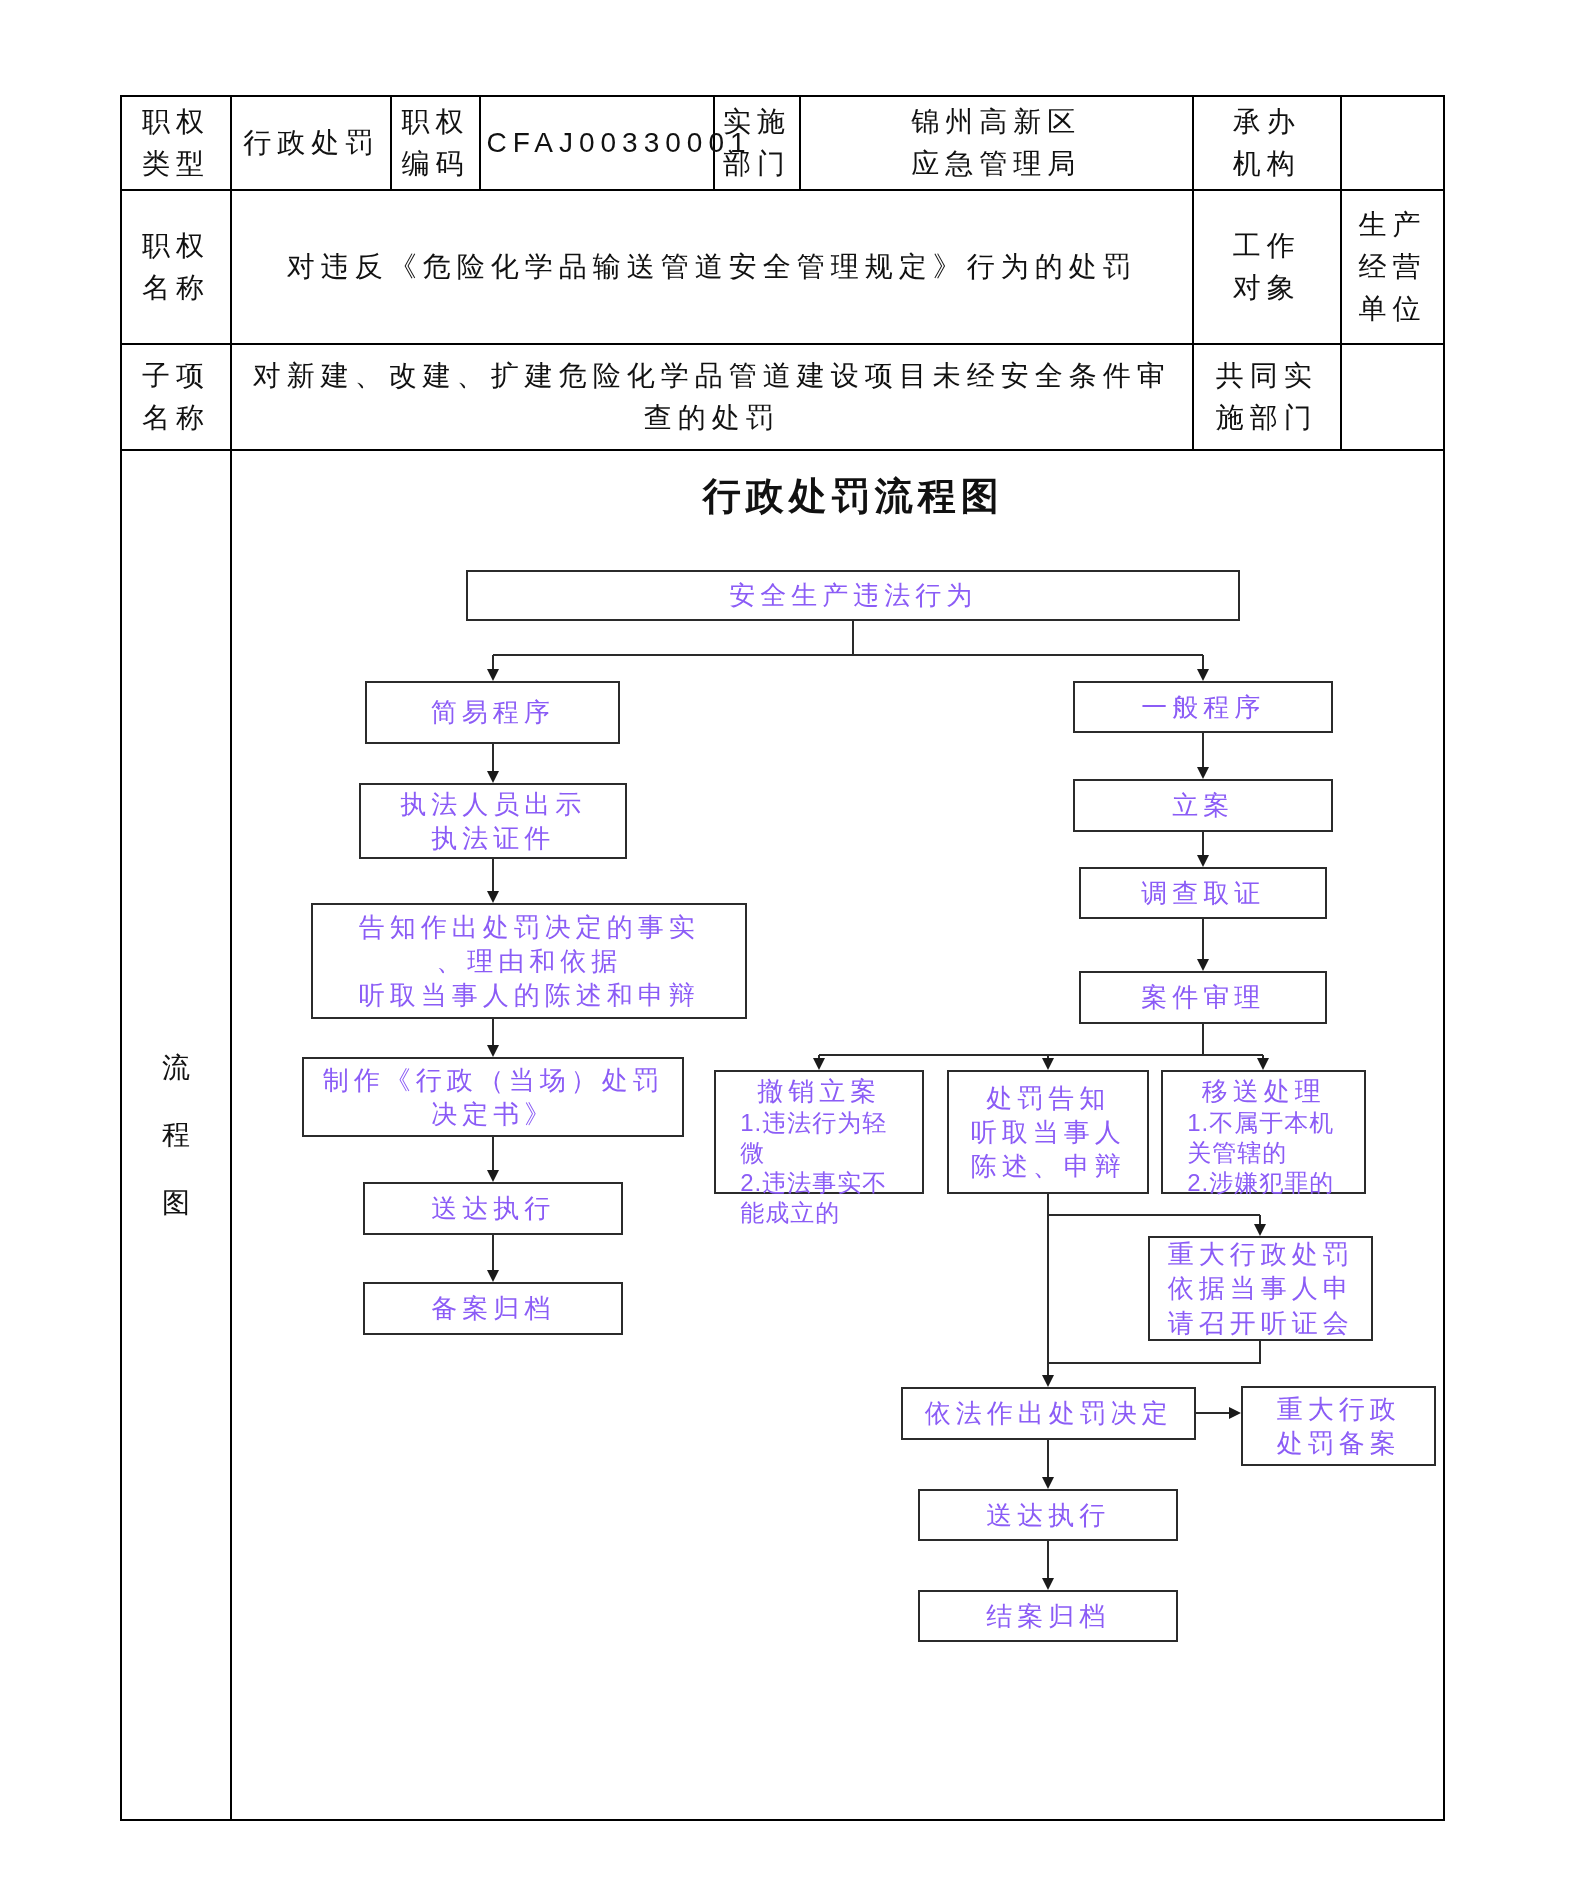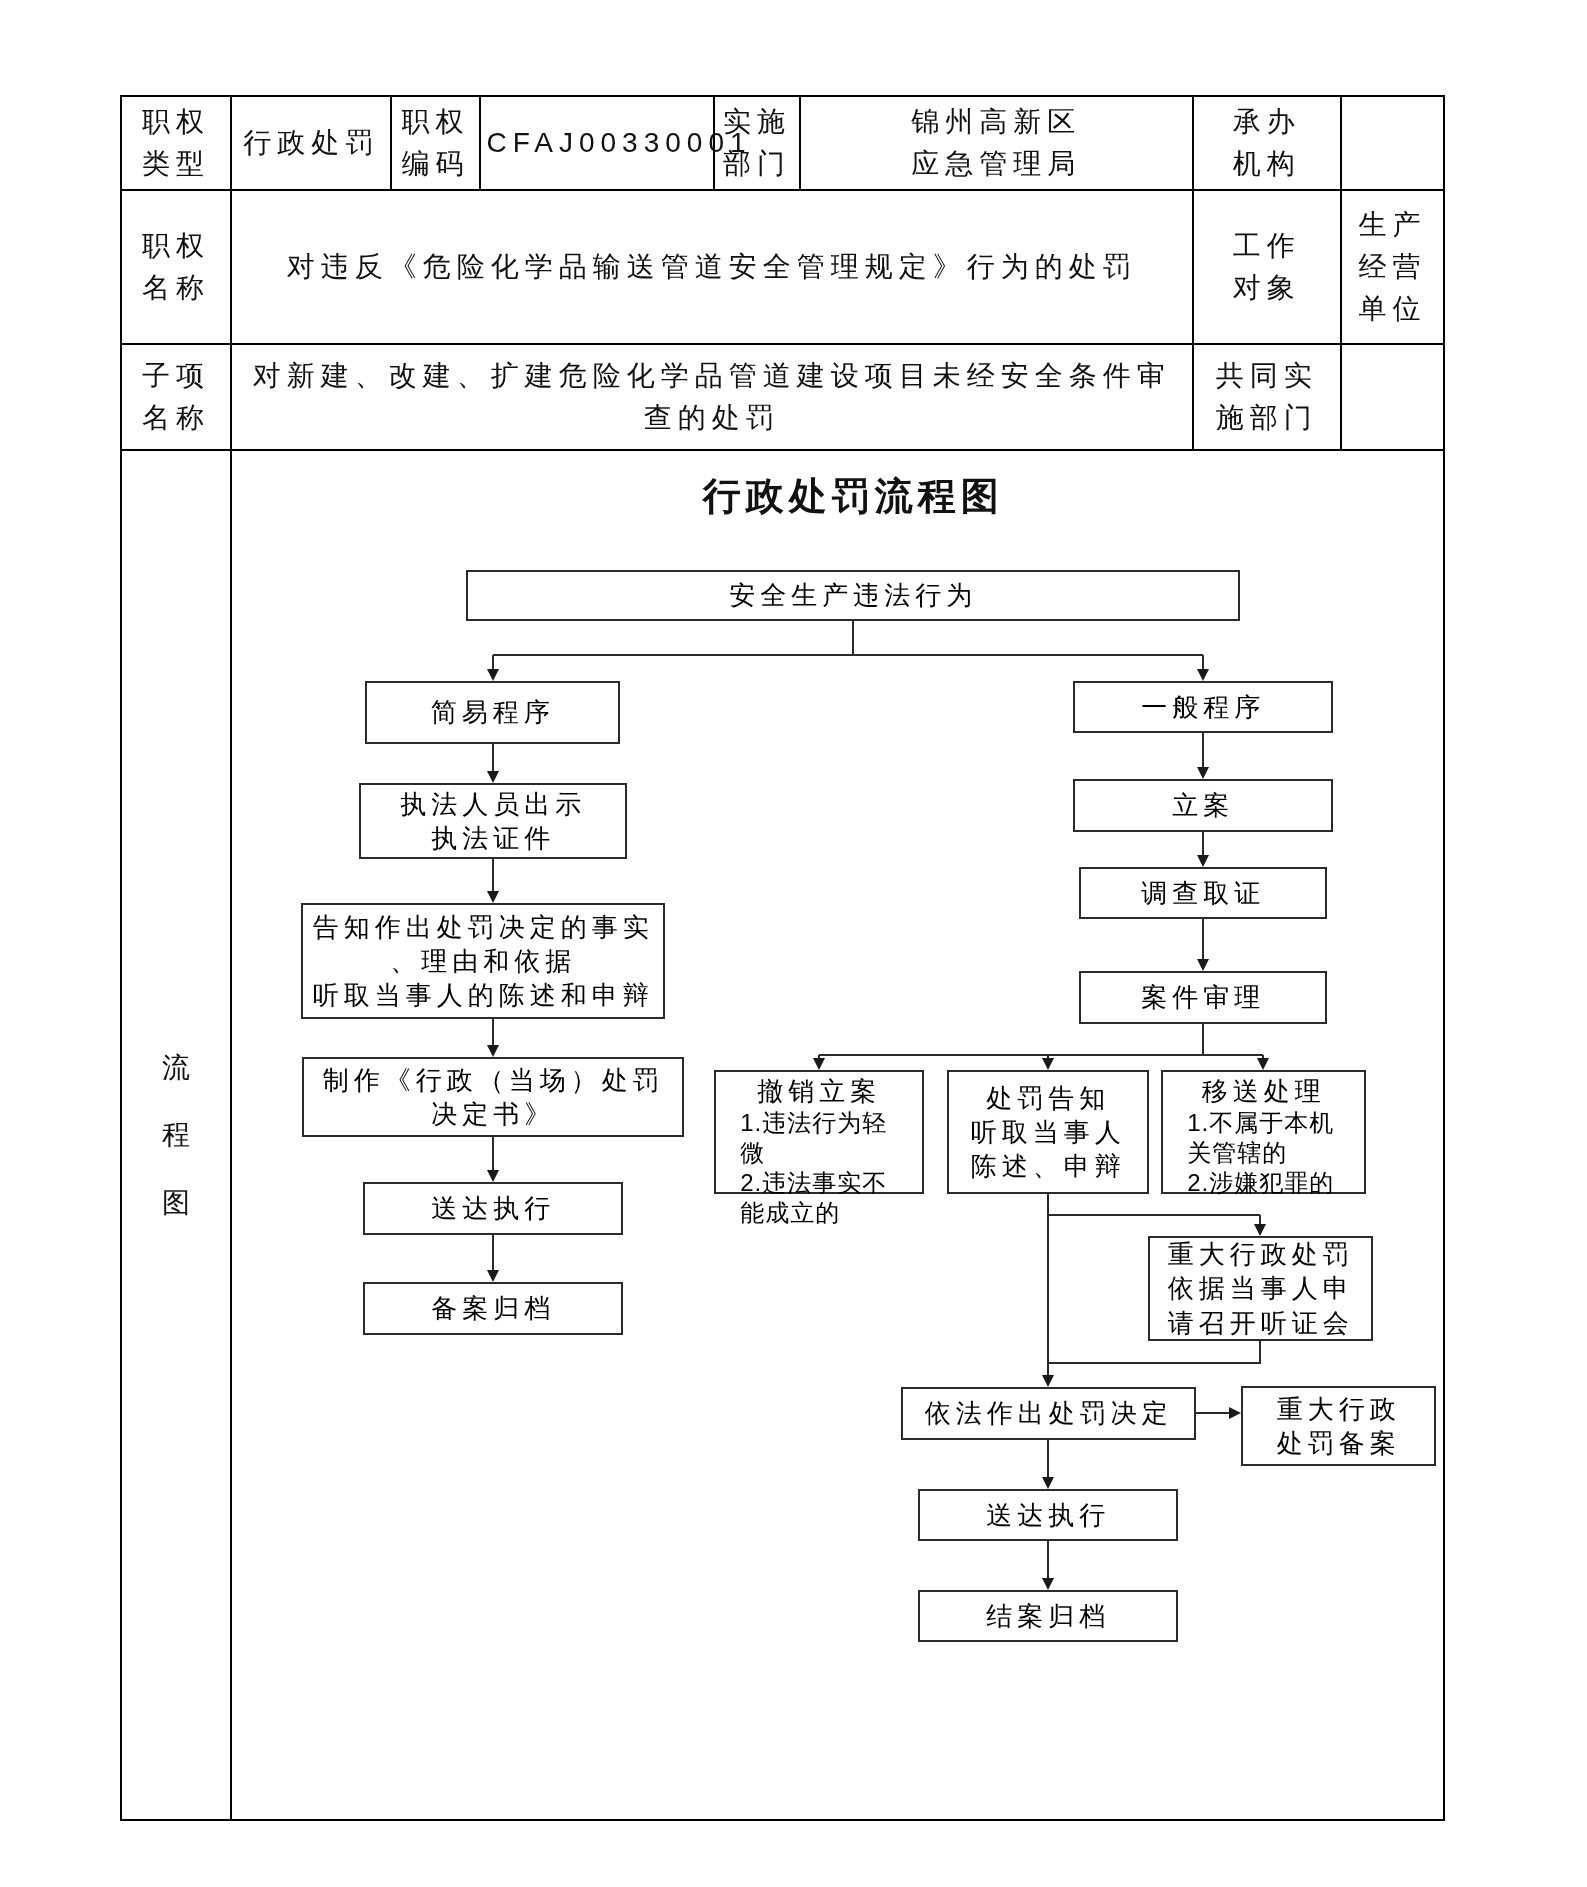--- a/index.html
+++ b/index.html
@@ -15,21 +15,21 @@
   .lines span{display:block;}
   td.flowcell{padding:0;vertical-align:top;}
   .vlabel{font-size:28px;letter-spacing:0;line-height:2.4;}
   .vlabel span{display:block;}
   .flow{position:relative;width:1217px;height:1360px;}
   .flow svg.connectors{position:absolute;left:0;top:0;width:1217px;height:1360px;}
   .ftitle{position:absolute;left:440px;top:18px;width:350px;height:46px;
         font-size:38px;font-weight:600;letter-spacing:5px;text-align:center;line-height:46px;}
   .fbox{position:absolute;border:2px solid #2b2b2b;background:#fff;
         display:flex;flex-direction:column;align-items:center;justify-content:center;
-        font-size:26px;letter-spacing:5px;line-height:1.32;color:#000000;text-align:center;}
+        font-size:26px;letter-spacing:5px;line-height:1.32;color:#8b5cf6;text-align:center;}
   .fbox span{display:block;}
   .fbox .fbox-title{width:100%;text-align:center;}
   .fbox.sublist{justify-content:flex-start;padding-top:2px;}
   .fbox .sub{font-size:24px;letter-spacing:1px;line-height:1.25;
         align-self:flex-start;text-align:left;padding:0 24px;}
   .fbox .sub span{display:block;}
 </style>
 </head>
 <body>
 
@@ -170,21 +170,21 @@
               </div>
           <div class="fbox" style="left:835px;top:226px;width:260px;height:52px">
                 <span>一般程序</span>
               </div>
 
           <div class="fbox" style="left:121px;top:328px;width:268px;height:76px">
             <span>执法人员出示</span>
             <span>执法证件</span>
           </div>
 
-          <div class="fbox" style="left:63px;top:448px;width:364px;height:116px">
+          <div class="fbox" style="left:73px;top:448px;width:436px;height:116px">
             <span>告知作出处罚决定的事实</span>
             <span>、理由和依据</span>
             <span>听取当事人的陈述和申辩</span>
           </div>
 
           <div class="fbox" style="left:64px;top:602px;width:382px;height:80px">
             <span>制作《行政（当场）处罚</span>
             <span>决定书》</span>
           </div>
 

